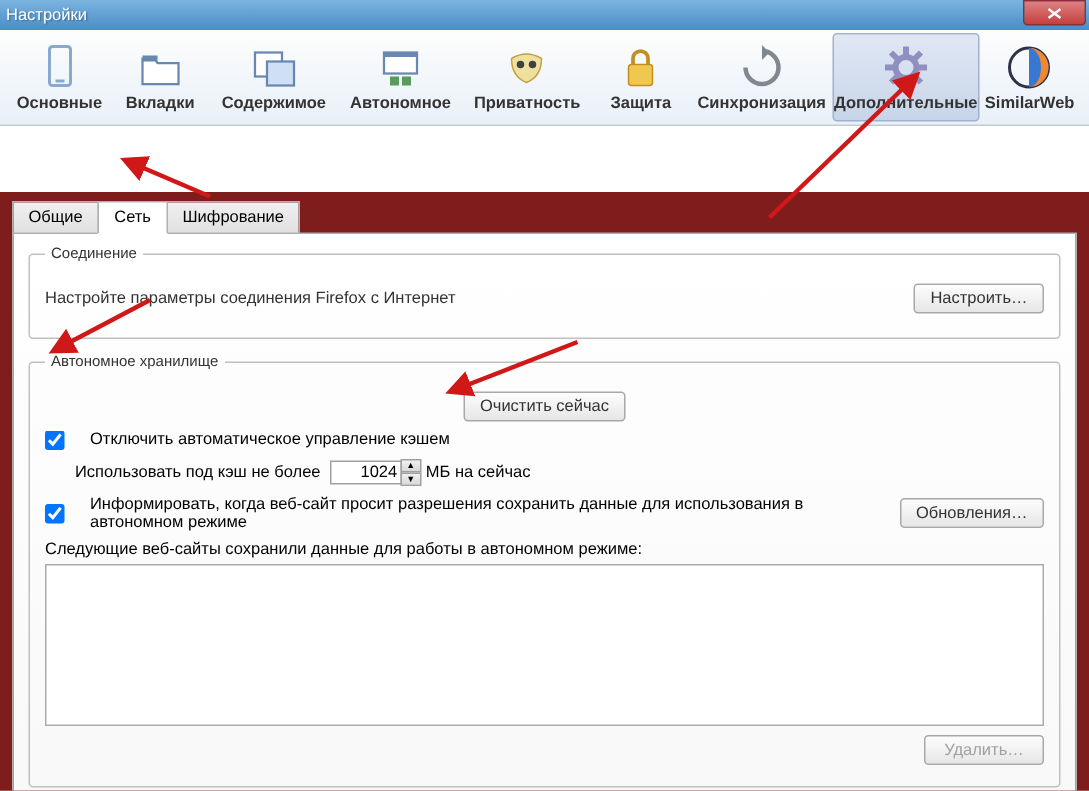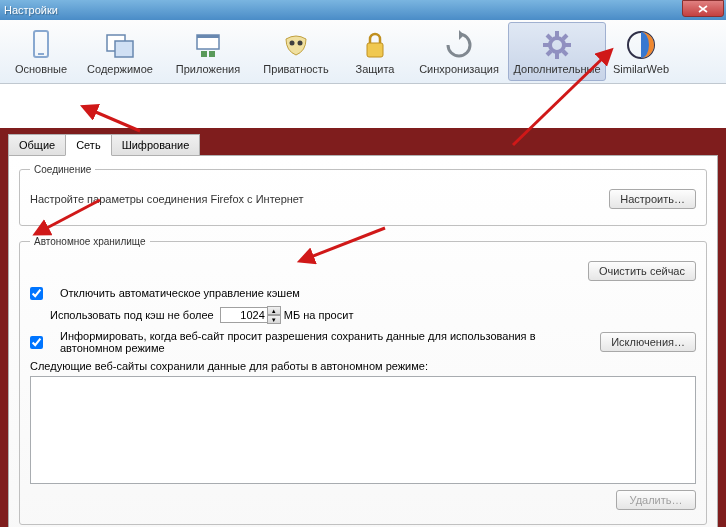--- a/index.html
+++ b/index.html
@@ -3,21 +3,21 @@
 <meta charset="utf-8">
 <style>
 * { box-sizing: border-box; margin: 0; padding: 0; font-family: Tahoma, Arial, sans-serif; font-size: 11px; }
 body { background: #fff; width: 726px; height: 527px; overflow: hidden; position: relative; }
 
 .titlebar { height: 20px; background: linear-gradient(to bottom, #7ab5e0, #4a8cc7); display: flex; align-items: center; padding: 0 4px; color: #fff; position: relative; }
 .titlebar .title { color: #fff; text-shadow: 1px 1px 1px rgba(0,0,0,0.3); }
 .titlebar .close { position: absolute; right: 2px; top: 0; width: 42px; height: 17px; background: linear-gradient(to bottom, #e08080, #c44040); border: 1px solid #8a3030; border-radius: 0 0 3px 3px; display: flex; align-items: center; justify-content: center; color: #fff; cursor: pointer; }
 
 .toolbar { height: 64px; background: linear-gradient(to bottom, #fdfdfd, #e8f0f8); border-bottom: 1px solid #c0c8d0; display: flex; padding: 2px 6px; }
-.tool-item { width: 70px; display: flex; flex-direction: column; align-items: center; justify-content: center; padding: 2px; cursor: pointer; border-radius: 3px; }
+.tool-item { width: 70px; display: flex; flex-direction: column; align-items: center; justify-content: center; padding: 2px; cursor: pointer; border-radius: 3px; font-weight: bold; }
 .tool-item.wide { width: 88px; }
 .tool-item.wider { width: 98px; }
 .tool-item.active { background: linear-gradient(to bottom, #e0e8f4, #c8d4e8); border: 1px solid #a0b0d0; }
 .tool-icon { width: 32px; height: 32px; display: flex; align-items: center; justify-content: center; }
 .tool-label { font-size: 11px; color: #333; margin-top: 2px; text-align: center; white-space: nowrap; }
 
 .content-area { padding: 4px 8px; background: #7f1d1d; margin-top: 44px; }
 
 .tabs { display: flex; position: relative; margin-top: 2px; }
 .tab { padding: 4px 10px; background: linear-gradient(to bottom, #f0f0f0, #e0e0e0); border: 1px solid #b0b0b0; border-bottom: none; cursor: pointer; position: relative; margin-right: -1px; }
@@ -64,39 +64,48 @@
 <div class="toolbar">
   <div class="tool-item">
     <span class="tool-icon">
         <svg width="28" height="30">
           <rect x="7" y="1" width="14" height="26" rx="2" fill="none" stroke="#88a8d0" stroke-width="2"></rect>
           <rect x="11" y="23" width="6" height="2" fill="#88a8d0"></rect>
         </svg>
       </span>
     <span class="tool-label">Основные</span>
   </div>
+  <div class="tool-item">
+    <span class="tool-icon">
+        <svg width="30" height="28">
+          <path d="M3 8 h8 l2 3 h14 v14 h-24 z" fill="#fff" stroke="#6888b0" stroke-width="1.5"></path>
+          <rect x="3" y="6" width="10" height="4" fill="#6888b0"></rect>
+        </svg>
+      </span>
+    <span class="tool-label">Вкладки</span>
+  </div>
   <div class="tool-item wide">
     <span class="tool-icon">
         <svg width="30" height="28">
           <rect x="2" y="4" width="18" height="16" fill="#fff" stroke="#6888b0" stroke-width="1.5"></rect>
           <rect x="10" y="10" width="18" height="16" fill="#d0e0f4" stroke="#6888b0" stroke-width="1.5"></rect>
         </svg>
       </span>
     <span class="tool-label">Содержимое</span>
   </div>
   <div class="tool-item wide">
     <span class="tool-icon">
         <svg width="30" height="28">
           <rect x="4" y="4" width="22" height="14" fill="#fff" stroke="#6888b0" stroke-width="1.5"></rect>
           <rect x="4" y="4" width="22" height="3" fill="#6888b0"></rect>
           <rect x="8" y="20" width="6" height="6" fill="#5a9a5a"></rect>
           <rect x="16" y="20" width="6" height="6" fill="#5a9a5a"></rect>
         </svg>
       </span>
-    <span class="tool-label">Приложения</span>
+    <span class="tool-label">Автономное</span>
   </div>
   <div class="tool-item wide">
     <span class="tool-icon">
         <svg width="30" height="28">
           <path d="M5 8 q10 -6 20 0 q0 12 -10 16 q-10 -4 -10 -16" fill="#f0e0a0" stroke="#c0a040" stroke-width="1"></path>
           <circle cx="11" cy="12" r="2.5" fill="#404040"></circle>
           <circle cx="19" cy="12" r="2.5" fill="#404040"></circle>
         </svg>
       </span>
     <span class="tool-label">Приватность</span>
@@ -163,45 +172,45 @@
       <legend>Соединение</legend>
       <div class="row">
         <span class="desc">Настройте параметры соединения Firefox с Интернет</span>
         <button class="btn">Настроить…</button>
       </div>
     </fieldset>
 
     <fieldset style="padding-bottom:10px;">
       <legend>Автономное хранилище</legend>
 
-      <div class="row" style="justify-content:flex-end;">
+      <div class="row" style="justify-content:center;">
         <button class="btn">Очистить сейчас</button>
       </div>
 
       <div class="check-row">
         <input type="checkbox" checked="" style="">
         <label>Отключить автоматическое управление кэшем</label>
       </div>
 
       <div class="row indent">
         <span>Использовать под кэш не более</span>
         &nbsp;&nbsp;
         <input class="num-input" value="1024" style="">
         <span class="spinner">
           <button>▲</button>
           <button>▼</button>
         </span>
         &nbsp;
-        <span>МБ на просит</span>
+        <span>МБ на сейчас</span>
       </div>
 
       <div class="check-row" style="position:relative; align-items:center;">
         <input type="checkbox" checked="" style="">
         <label>Информировать, когда веб-сайт просит разрешения сохранить данные для использования в автономном режиме</label>
-        <button class="btn">Исключения…</button>
+        <button class="btn">Обновления…</button>
       </div>
 
       <div style="margin-top:6px;">
         <div style="margin-bottom:4px;">Следующие веб-сайты сохранили данные для работы в автономном режиме:</div>
         <div class="listbox"></div>
         <div class="row" style="justify-content:flex-end; margin-top:6px;">
           <button class="btn disabled">Удалить…</button>
         </div>
       </div>
 

